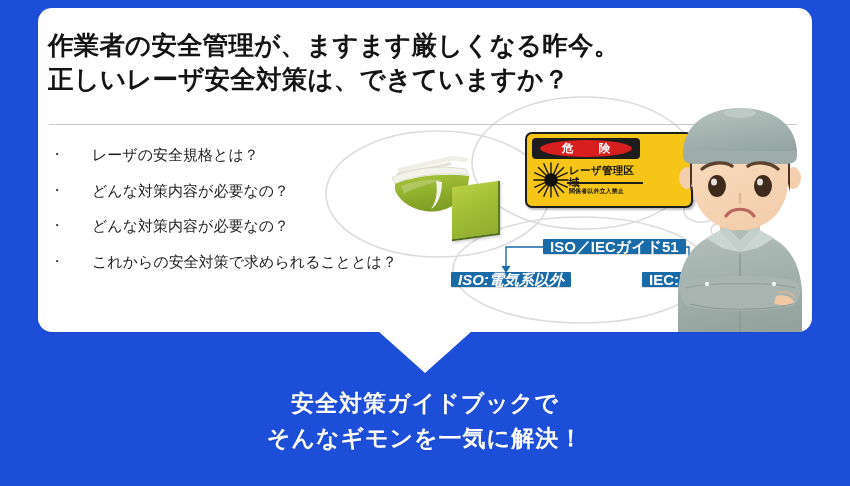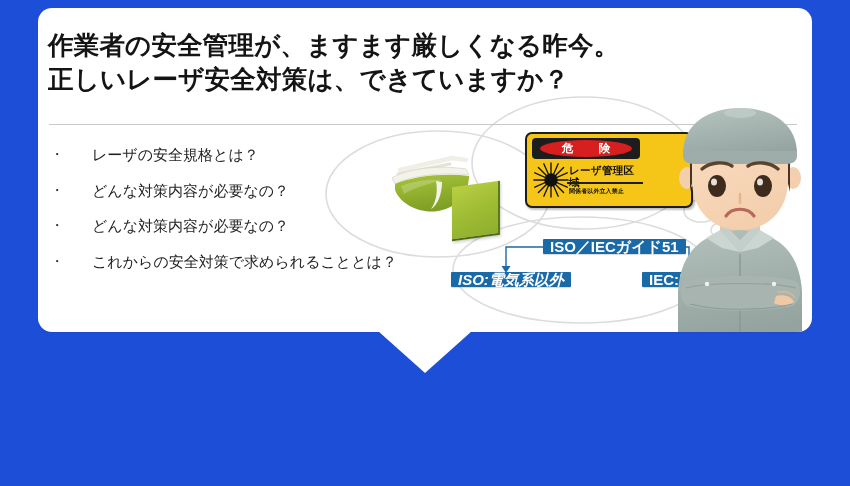--- a/index.html
+++ b/index.html
@@ -287,14 +287,18 @@
 
         <path d="M90 88 L90 97" stroke="#e3b68d" stroke-width="2.4" stroke-linecap="round"></path>
 
         <path d="M76 110 C82 101 98 101 104 110" fill="none" stroke="#b9665d" stroke-width="3.2" stroke-linecap="round"></path>
       </svg>
     </div>
   </div>
 
   <div class="card-tail"></div>
 
+  <div class="banner">
+    <div>安全対策ガイドブックで</div>
+    <div>そんなギモンを一気に解決！</div>
+  </div>
 
 </div>
 
 </body></html>

